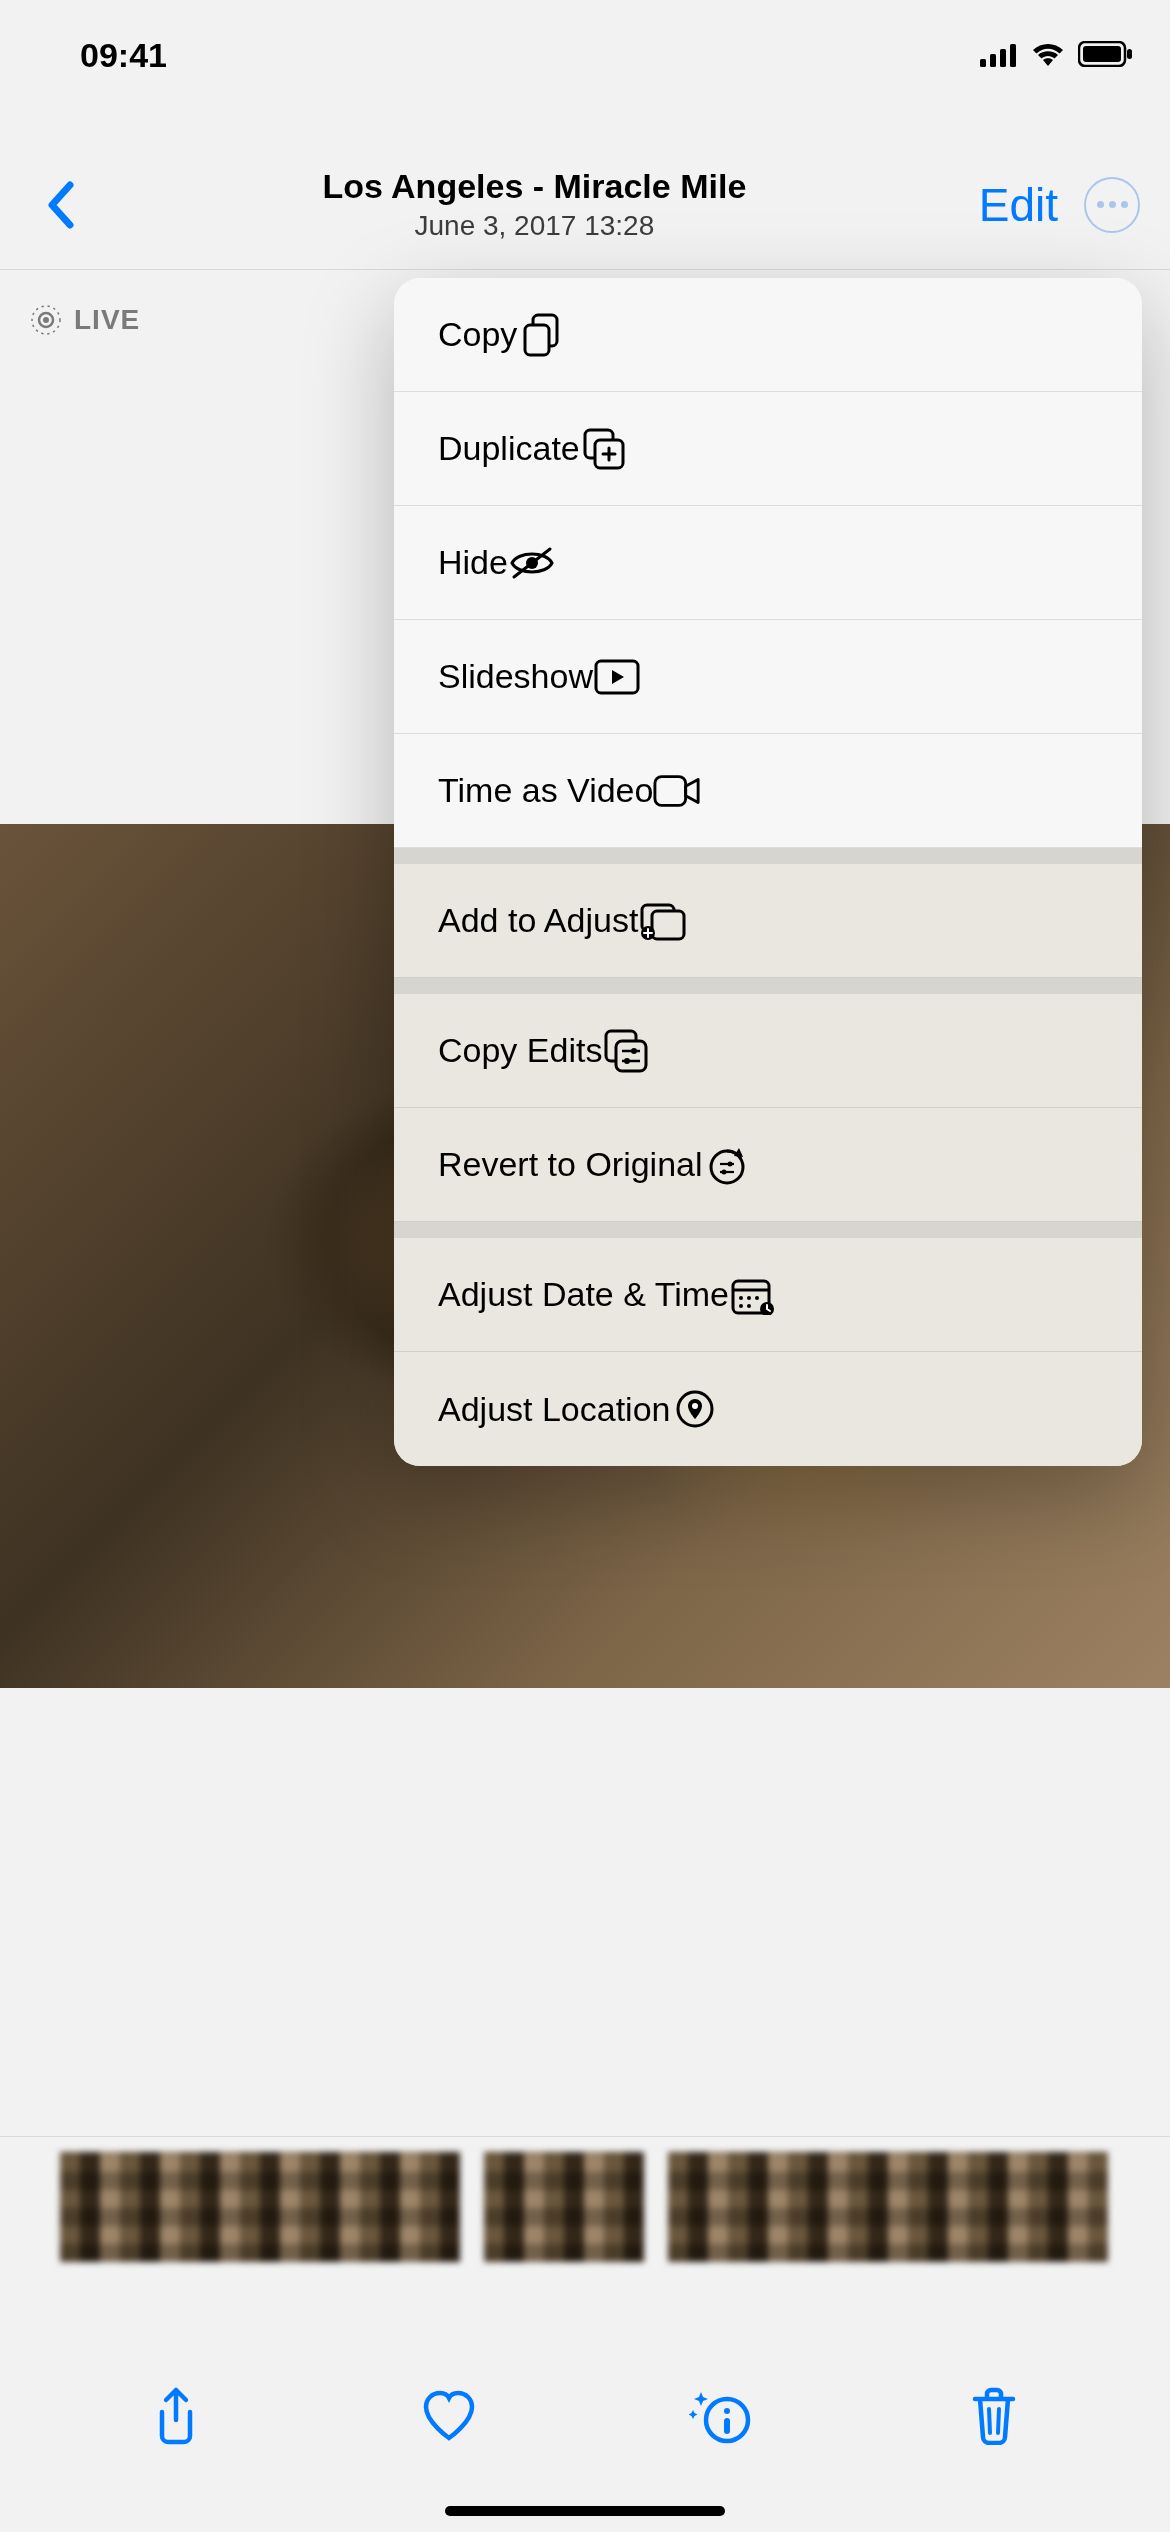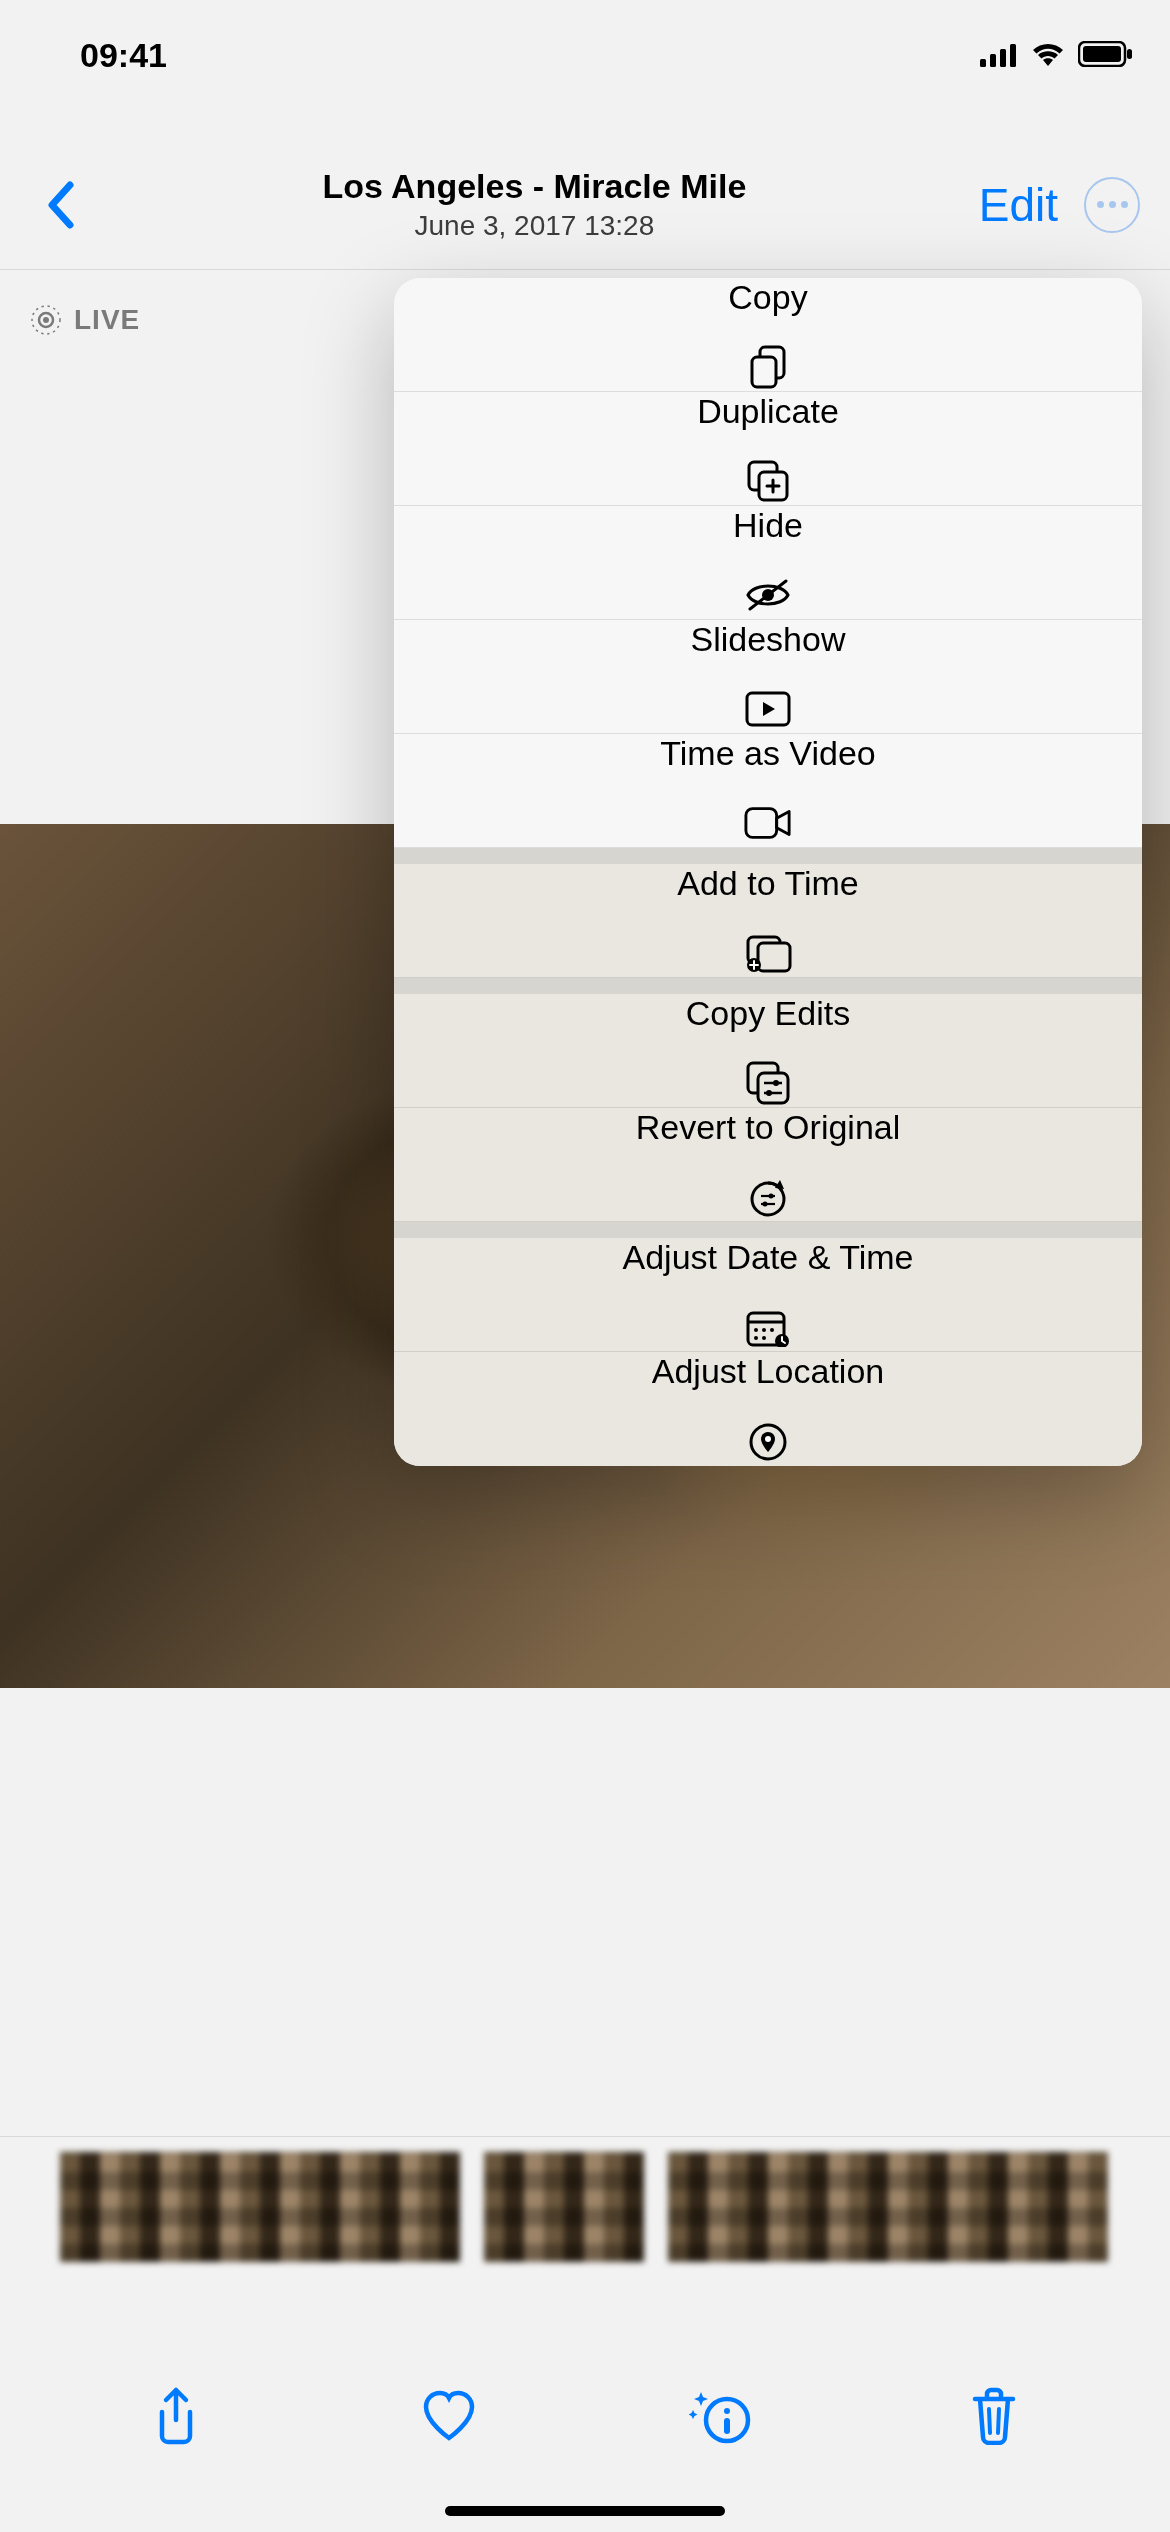--- a/index.html
+++ b/index.html
@@ -72,26 +72,25 @@
     top: 278px; right: 28px;
     width: 748px;
     border-radius: 26px;
     overflow: hidden;
     background: #ededed;
     box-shadow: 0 30px 90px rgba(0,0,0,0.25);
     z-index: 10;
   }
   .menu-item {
     height: 114px;
-    display:flex; align-items:center; justify-content:space-between;
+    display:flex; align-items:center; justify-content:flex-start;
     padding: 0 44px;
     font-size: 34px;
     background: #f7f7f7;
     border-bottom: 1px solid rgba(0,0,0,0.10);
-    flex-direction: column;
   }
   .menu-item.shaded { background: #eae7e0; }
   .menu-item:last-child { border-bottom:none; }
   .menu-sep { height: 16px; background: #d7d5d0; }
   .menu-icon { width:48px; height:48px; display:flex; align-items:center; justify-content:center;}
 
   
   .thumb-strip {
     position:absolute;
     left:0; right:0;
@@ -241,21 +240,21 @@
       <svg width="50" height="34" viewBox="0 0 50 34">
           <rect x="2" y="2" width="32" height="30" rx="7" fill="none" stroke="#000" stroke-width="3"></rect>
           <path d="M34 12 L47 5 V29 L34 22 Z" fill="none" stroke="#000" stroke-width="3" stroke-linejoin="round"></path>
         </svg>
     </span>
   </div>
 
   <div class="menu-sep"></div>
 
   <div class="menu-item shaded">
-    <span>Add to Time</span>
+    <span>Add to Adjust</span>
     <span class="menu-icon">
       <svg width="48" height="40" viewBox="0 0 48 40">
           <rect x="14" y="10" width="32" height="28" rx="5" fill="none" stroke="#000" stroke-width="3"></rect>
           <path d="M14 30 H9 a5 5 0 0 1 -5 -5 V9 a5 5 0 0 1 5 -5 h22 a5 5 0 0 1 5 5" fill="none" stroke="#000" stroke-width="3"></path>
           <circle cx="10" cy="32" r="7" fill="#000"></circle>
           <path d="M10 28 v8 M6 32 h8" stroke="#fff" stroke-width="2" stroke-linecap="round"></path>
         </svg>
     </span>
   </div>
 

